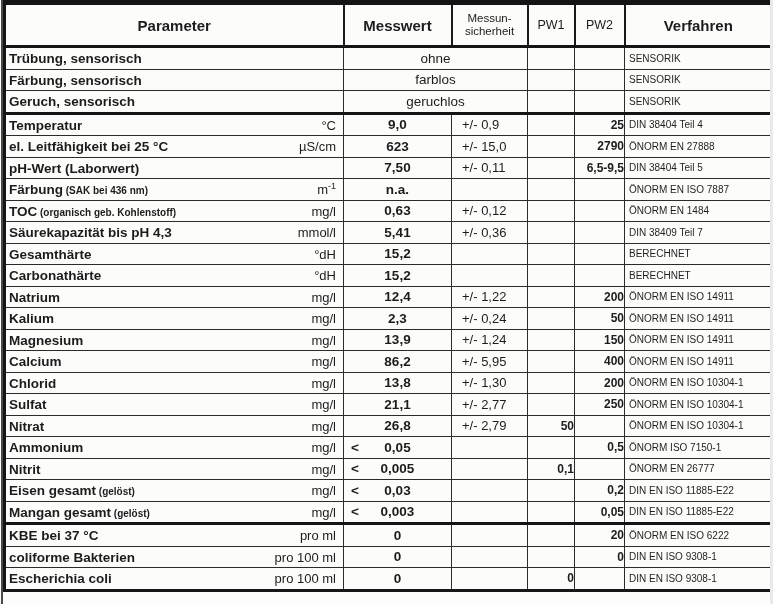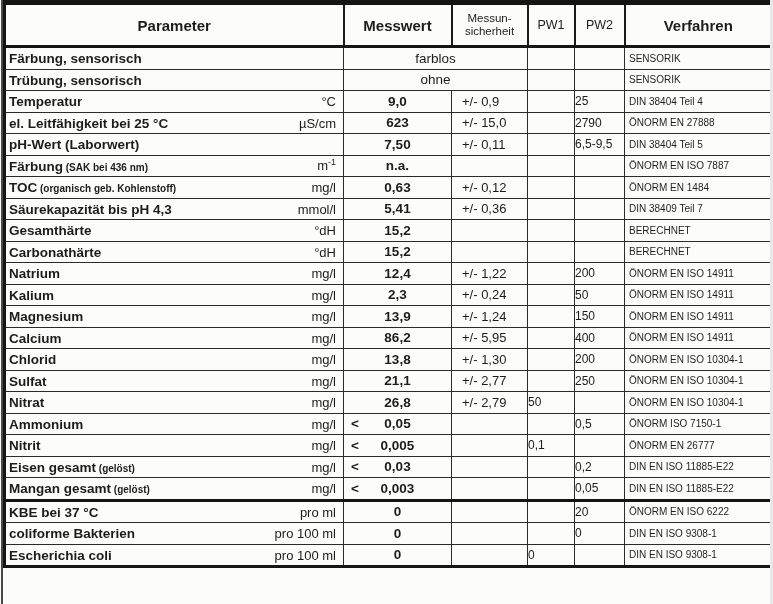--- a/index.html
+++ b/index.html
@@ -20,21 +20,21 @@
   .pcell{display:flex;justify-content:space-between;align-items:baseline;padding-right:7px;}
   .pname{font-size:13.5px;font-weight:bold;}
   .psuffix{font-weight:bold;}
   .pnote{font-weight:bold;font-size:10px;}
   .punit{font-size:13px;font-weight:normal;padding-left:4px;}
   .punit sup{font-size:9px;}
   .c-mess{position:relative;text-align:center;font-size:13.5px;font-weight:bold;}
   .c-mess.merged{font-weight:normal;}
   .lt{position:absolute;left:7px;top:0;bottom:0;display:flex;align-items:center;font-weight:bold;}
   .c-uns{font-size:13px;font-weight:normal;text-align:left;padding-left:10px;}
-  .c-pw{font-size:12px;text-align:left;}
+  .c-pw{font-size:12px;text-align:right;font-weight:bold;}
   .c-verf{font-size:10px;text-align:left;padding-left:4px;color:#1f1f1f;}
 </style>
 </head>
 <body>
 
 <div class="page">
   <div class="edge-line"></div>
   <table>
     <colgroup>
       <col style="width:339px">
@@ -52,35 +52,46 @@
 sicherheit</th>
           <th class="h h3">PW1</th>
           <th class="h h4">PW2</th>
           <th class="h h5">Verfahren</th>
         </tr>
     </thead>
     <tbody id="body-rows">
         <tr>
           <td class="c-param">
             <div class="pcell">
+              <span><span class="pname">Trübung, sensorisch</span></span>
+            </div>
+          </td>
+          <td class="c-mess merged" colspan="2"><span class="val">ohne</span></td>
+          <td class="c-pw"></td>
+          <td class="c-pw"></td>
+          <td class="c-verf">SENSORIK</td>
+        </tr>
+        <tr>
+          <td class="c-param">
+            <div class="pcell">
               <span><span class="pname">Färbung, sensorisch</span></span>
             </div>
           </td>
           <td class="c-mess merged" colspan="2"><span class="val">farblos</span></td>
           <td class="c-pw"></td>
           <td class="c-pw"></td>
           <td class="c-verf">SENSORIK</td>
         </tr>
-        <tr>
-          <td class="c-param">
-            <div class="pcell">
-              <span><span class="pname">Trübung, sensorisch</span></span>
-            </div>
-          </td>
-          <td class="c-mess merged" colspan="2"><span class="val">ohne</span></td>
+        <tr class="group-end">
+          <td class="c-param">
+            <div class="pcell">
+              <span><span class="pname">Geruch, sensorisch</span></span>
+            </div>
+          </td>
+          <td class="c-mess merged" colspan="2"><span class="val">geruchlos</span></td>
           <td class="c-pw"></td>
           <td class="c-pw"></td>
           <td class="c-verf">SENSORIK</td>
         </tr>
         <tr>
           <td class="c-param">
             <div class="pcell">
               <span><span class="pname">Temperatur</span></span>
               <span class="punit">°C</span>
             </div>

